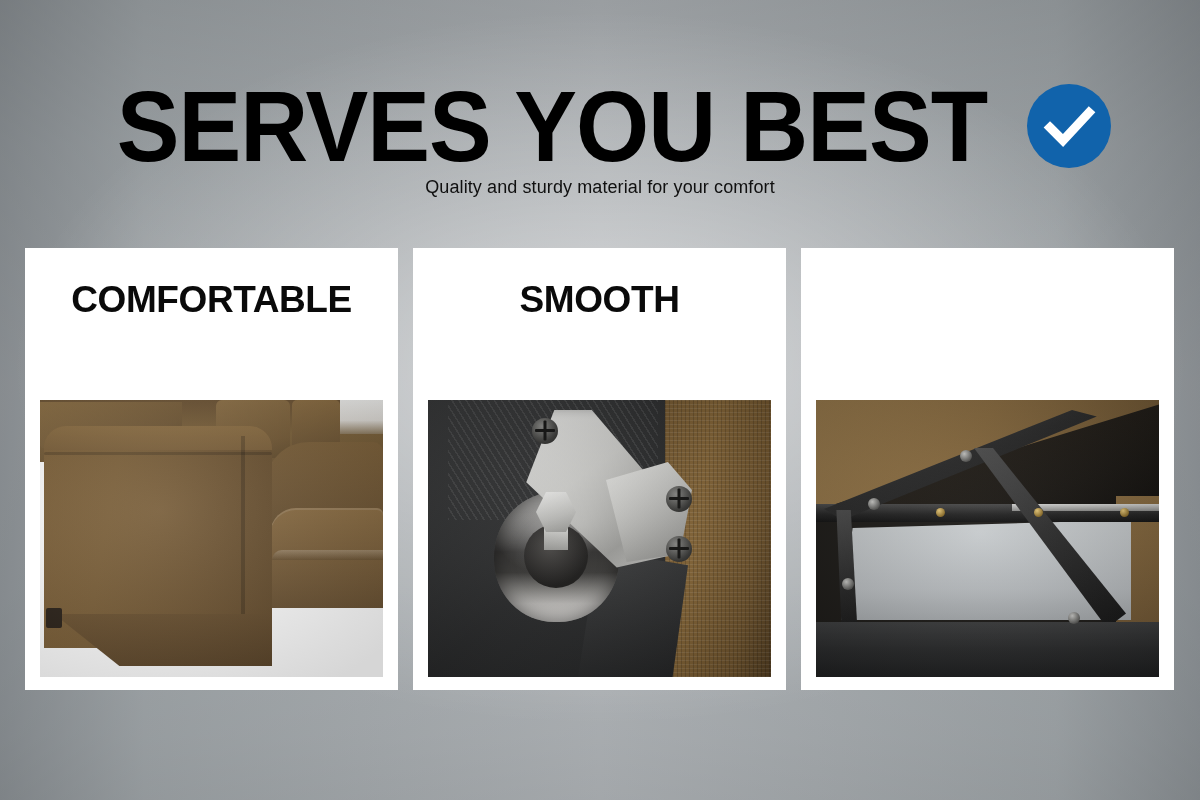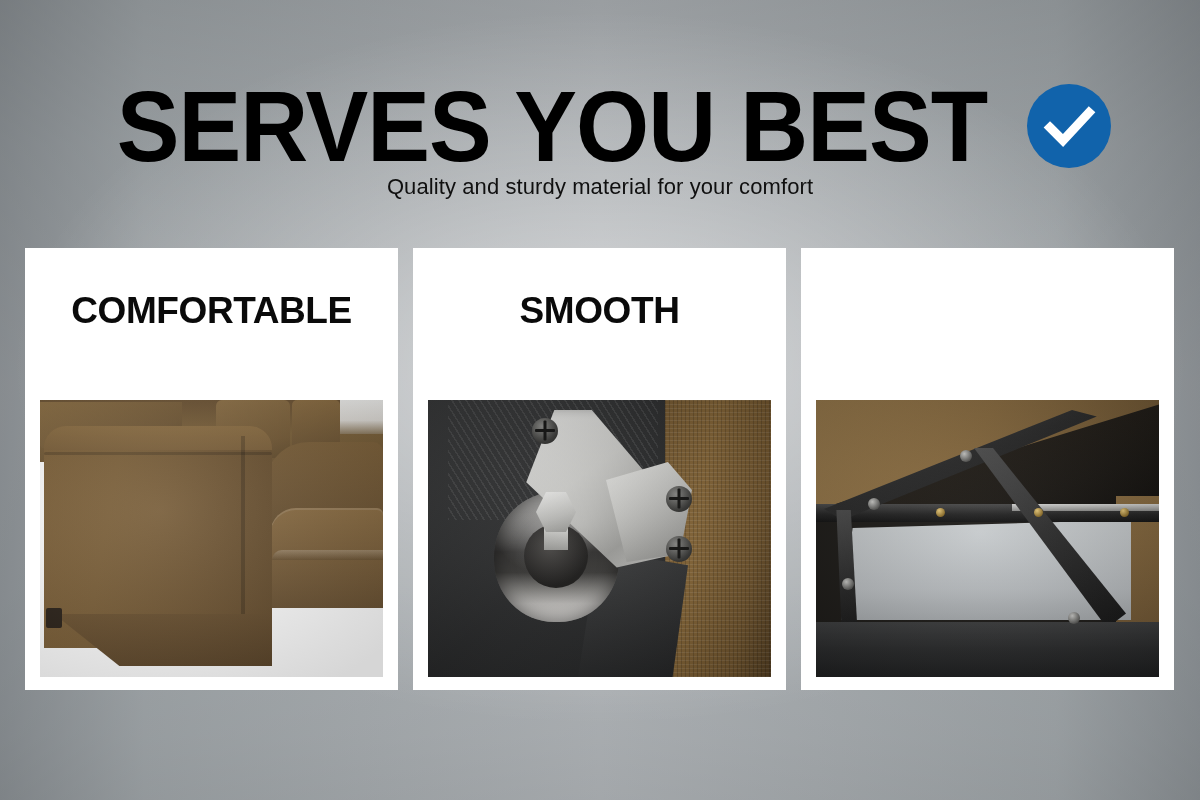--- a/index.html
+++ b/index.html
@@ -30,33 +30,33 @@
     white-space:nowrap;
   }
   #check-badge{
     position:relative;width:84px;height:84px;border-radius:50%;
     background:#1163ab;flex:0 0 auto;
   }
   #check-badge svg{position:absolute;left:0;top:0;}
   #subtitle{
     position:absolute;left:0;top:168px;width:1200px;text-align:center;
     font-family:"Liberation Sans Narrow","Liberation Sans",sans-serif;
-    font-size:22px;line-height:30px;color:#101010;letter-spacing:0.1px;
+    font-size:18px;line-height:30px;color:#101010;letter-spacing:0.1px;
   }
 
   
   #cards{position:absolute;left:25px;top:248px;width:1150px;height:442px;display:flex;gap:15px;}
   .card{
     position:relative;width:373px;height:442px;background:#ffffff;
     box-shadow:0 0 0 0 rgba(0,0,0,0);
     display:flex;flex-direction:column;align-items:center;
     overflow:hidden;
   }
   .card-title{
-    margin-top:44px;width:330px;text-align:center;
+    margin-top:33px;width:330px;text-align:center;
     font-family:"Liberation Sans Narrow","Liberation Sans",sans-serif;
     font-weight:bold;font-size:37px;line-height:38px;color:#0a0a0a;
     letter-spacing:-0.4px;
   }
   .card-title .l2{display:block;}
   .photo{
     position:absolute;left:15px;top:152px;width:343px;height:277px;
     overflow:hidden;background:#ffffff;
   }
 

